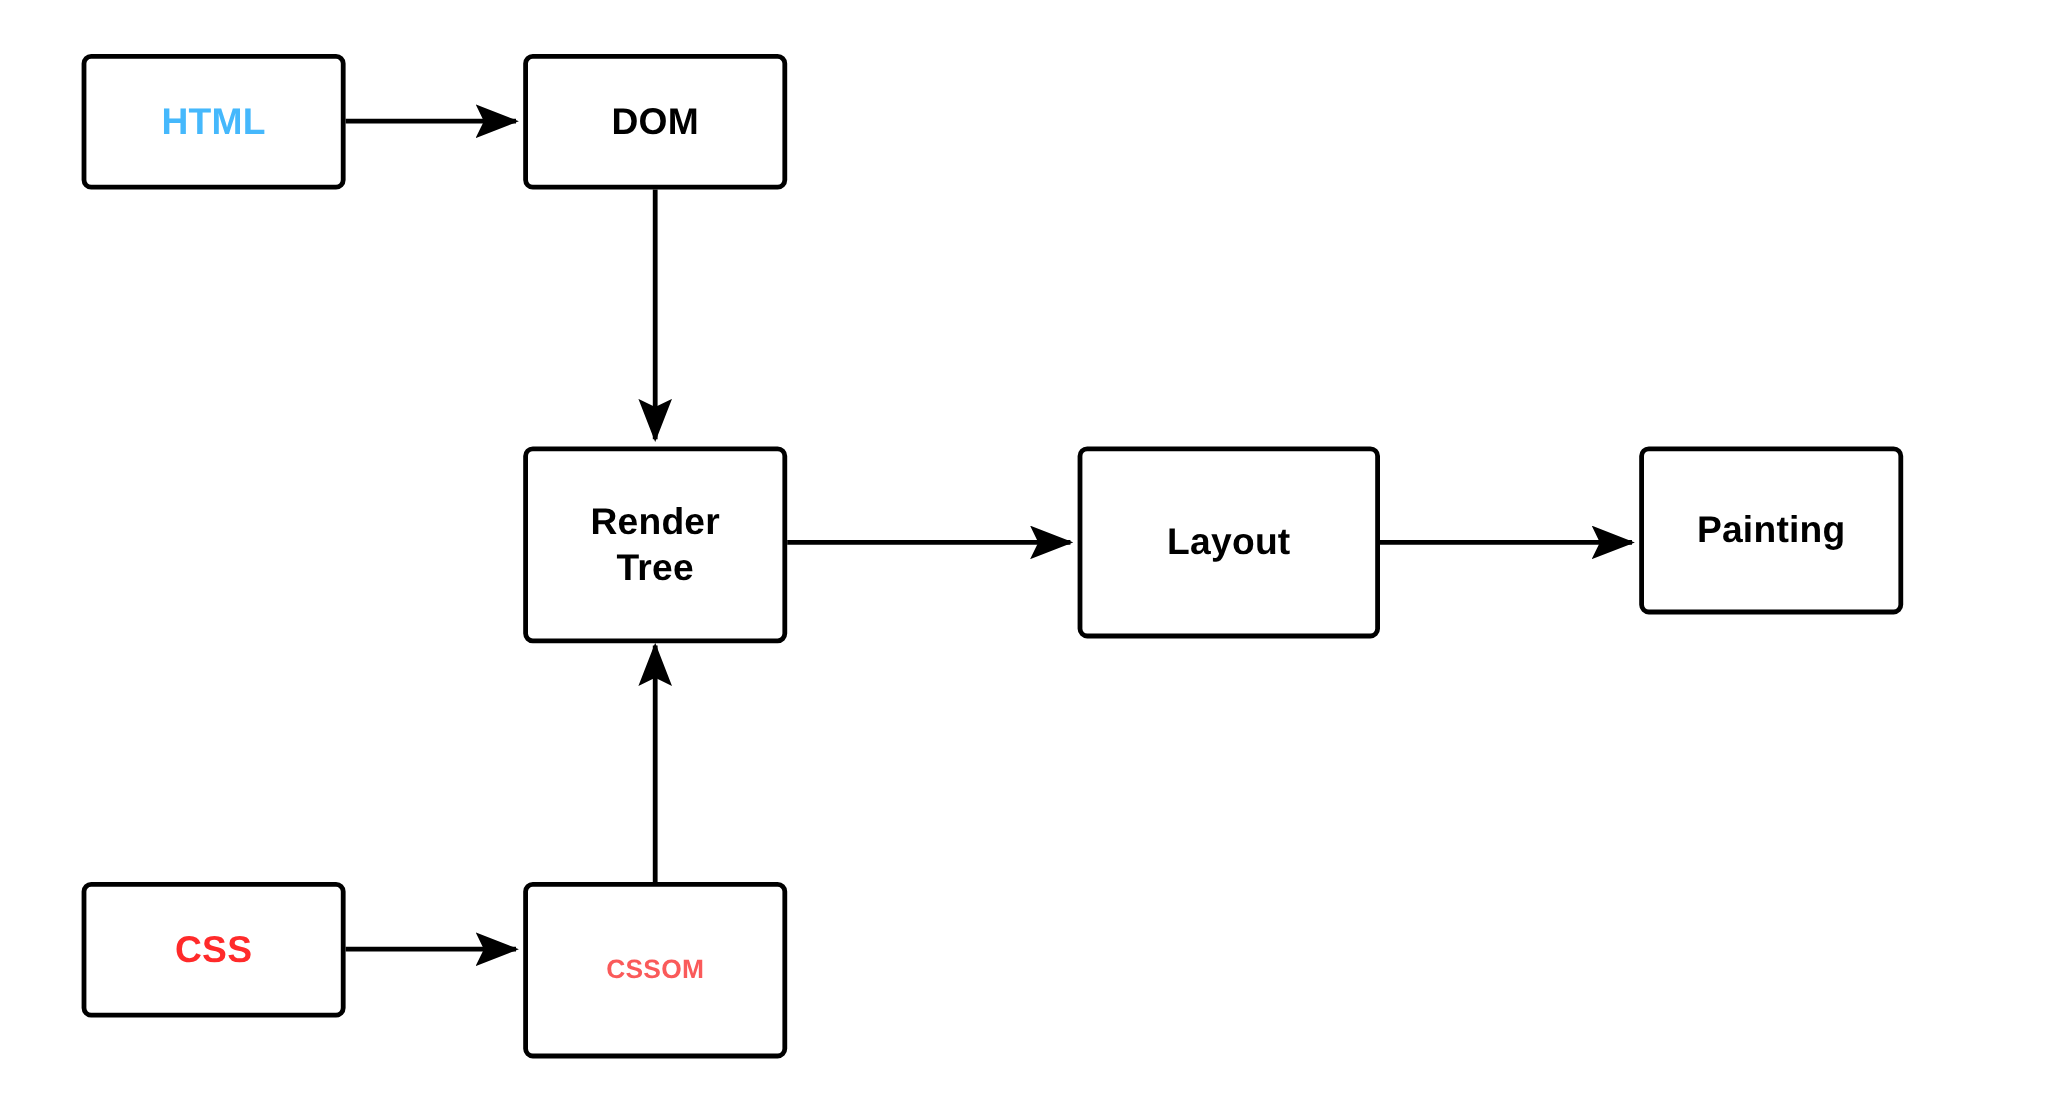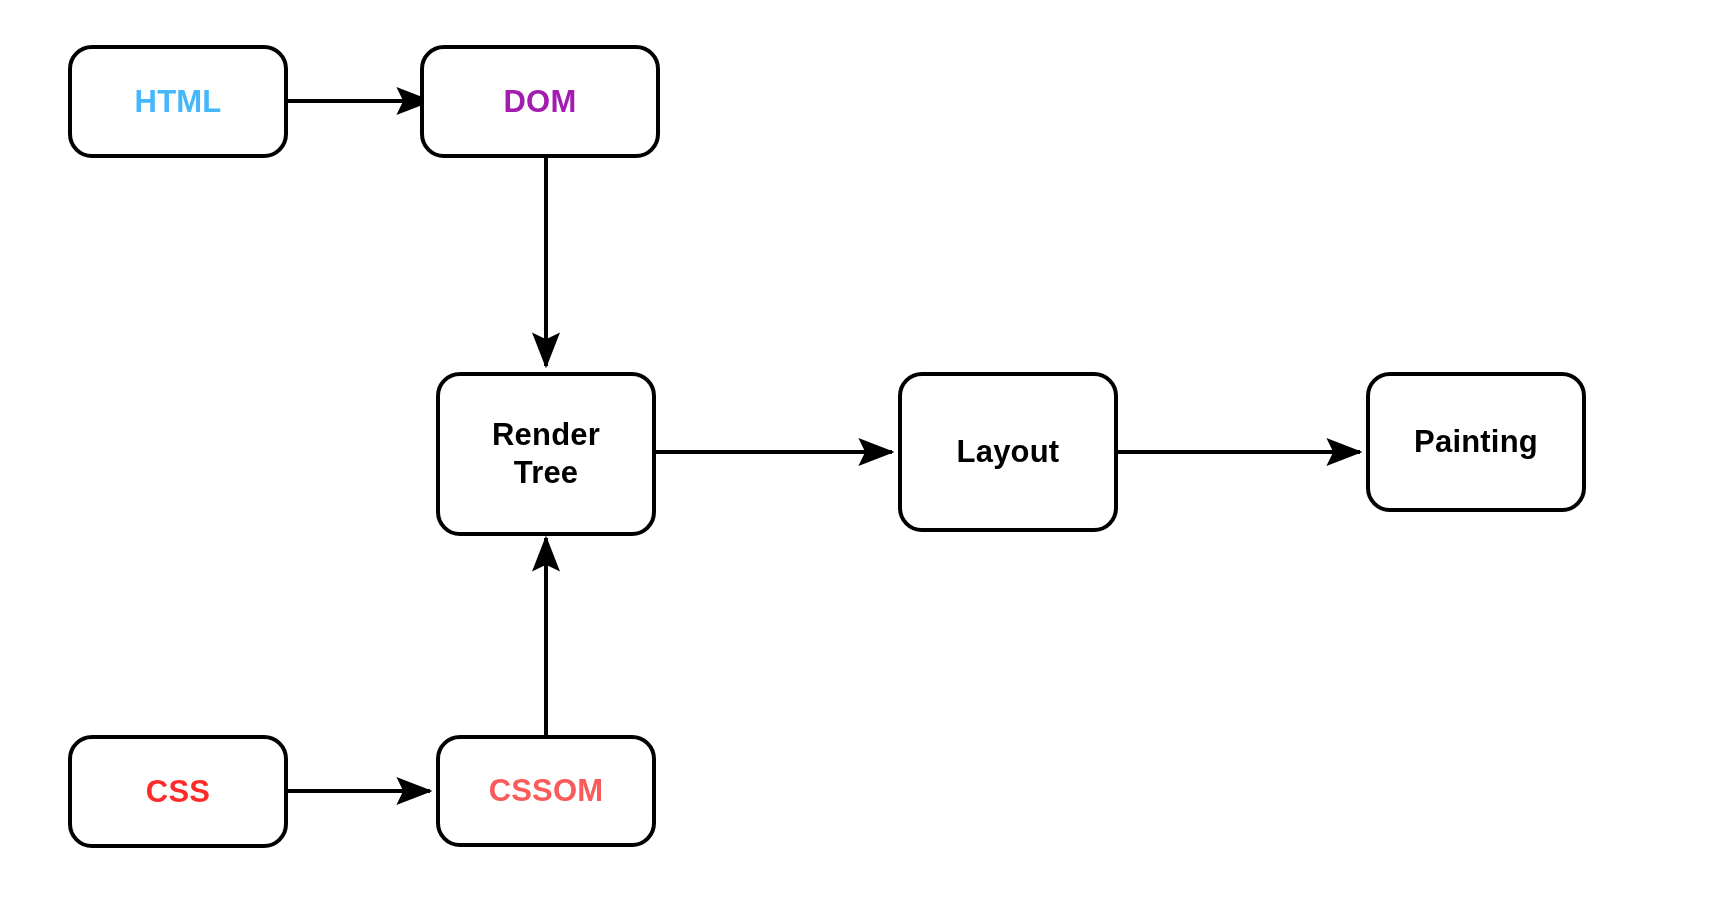--- a/index.html
+++ b/index.html
@@ -22,44 +22,44 @@
     left: 0;
     top: 0;
     width: 1726px;
     height: 919px;
     pointer-events: none;
   }
   .node {
     position: absolute;
     box-sizing: border-box;
     border: 4px solid #000000;
-    border-radius: 24px;
+    border-radius: 8px;
     background: #ffffff;
     display: flex;
     align-items: center;
     justify-content: center;
     text-align: center;
     font-weight: bold;
     line-height: 1.22;
     letter-spacing: 0.2px;
     user-select: none;
   }
   .node-label {
     display: block;
     white-space: pre-line;
   }
 
   
   #node-html     { left: 68px;   top: 45px;  width: 220px; height: 113px; font-size: 31px; color: #45b8fc; }
-  #node-dom      { left: 420px;  top: 45px;  width: 240px; height: 113px; font-size: 31px; color: #a21caf; }
+  #node-dom      { left: 436px;  top: 45px;  width: 220px; height: 113px; font-size: 31px; color: #000000; }
   #node-render   { left: 436px;  top: 372px; width: 220px; height: 164px; font-size: 31px; color: #000000; }
-  #node-layout   { left: 898px;  top: 372px; width: 220px; height: 160px; font-size: 31px; color: #000000; }
+  #node-layout   { left: 898px;  top: 372px; width: 252px; height: 160px; font-size: 31px; color: #000000; }
   #node-painting { left: 1366px; top: 372px; width: 220px; height: 140px; font-size: 31px; color: #000000; }
   #node-css      { left: 68px;   top: 735px; width: 220px; height: 113px; font-size: 31px; color: #ff2a2a; }
-  #node-cssom    { left: 436px;  top: 735px; width: 220px; height: 112px; font-size: 31px; color: #fa5a5a; }
+  #node-cssom    { left: 436px;  top: 735px; width: 220px; height: 147px; font-size: 22px; color: #fa5a5a; }
 </style>
 </head>
 <body>
 
 <div id="canvas">
 
   <svg id="edge-layer" viewBox="0 0 1726 919" width="1726" height="919" xmlns="http://www.w3.org/2000/svg">
     <defs>
       <marker id="arrowhead" markerWidth="9" markerHeight="7" refX="8.4" refY="3.5" orient="auto" markerUnits="strokeWidth">
         <path d="M0,0 L9,3.5 L0,7 L1.7,3.5 Z" fill="#000000"></path>

